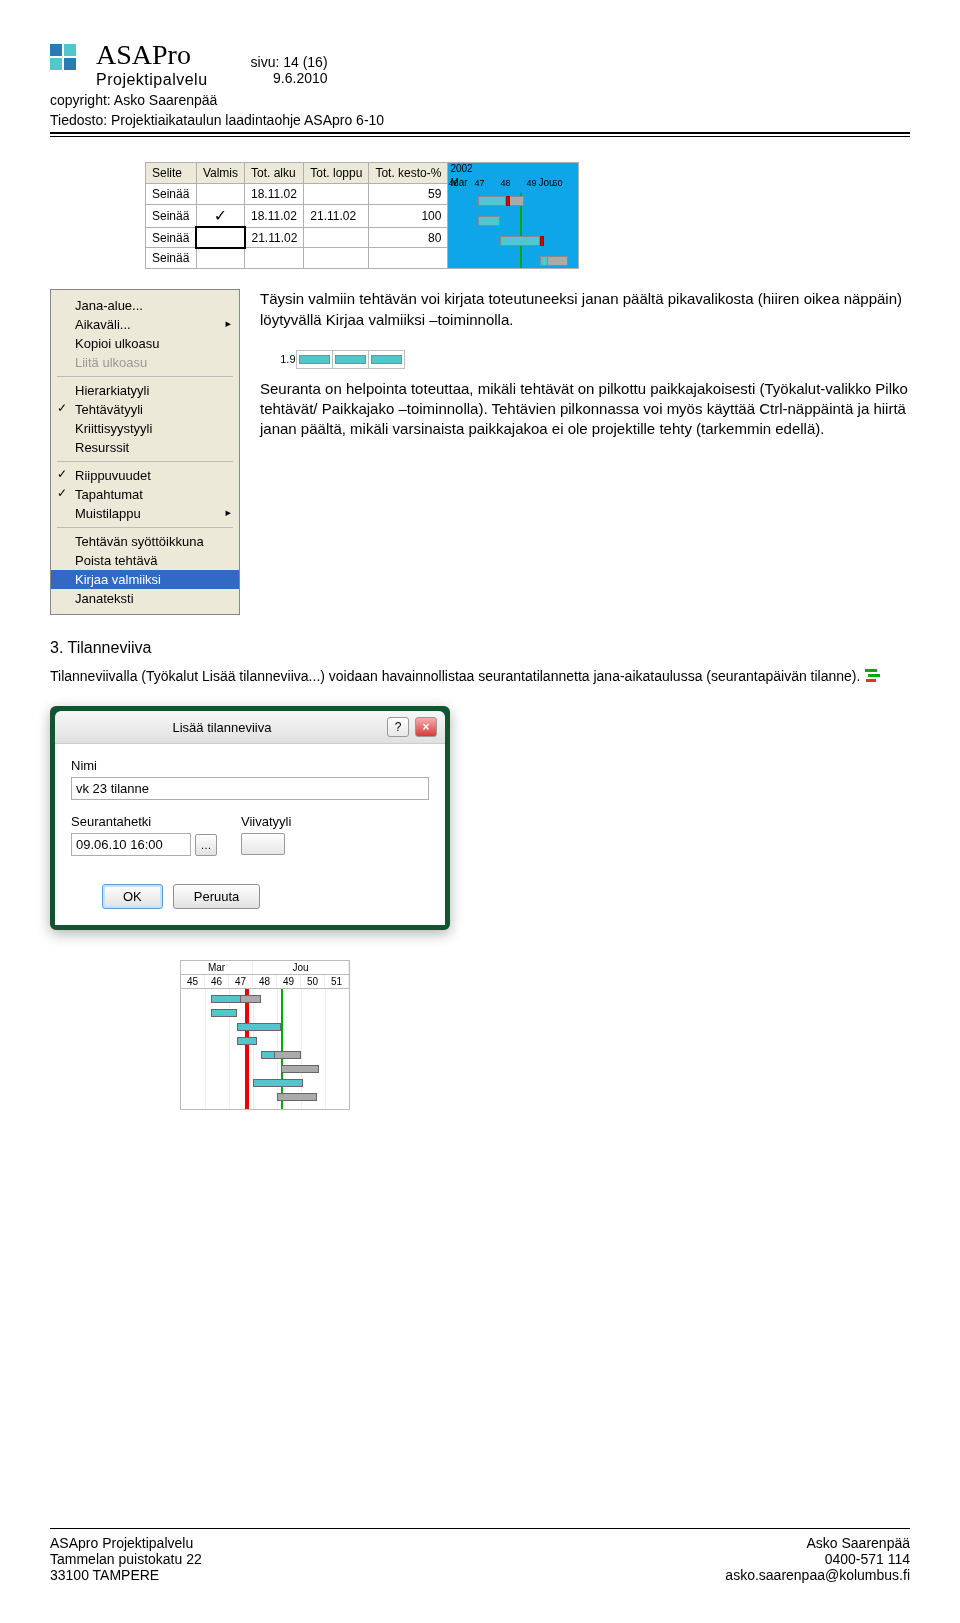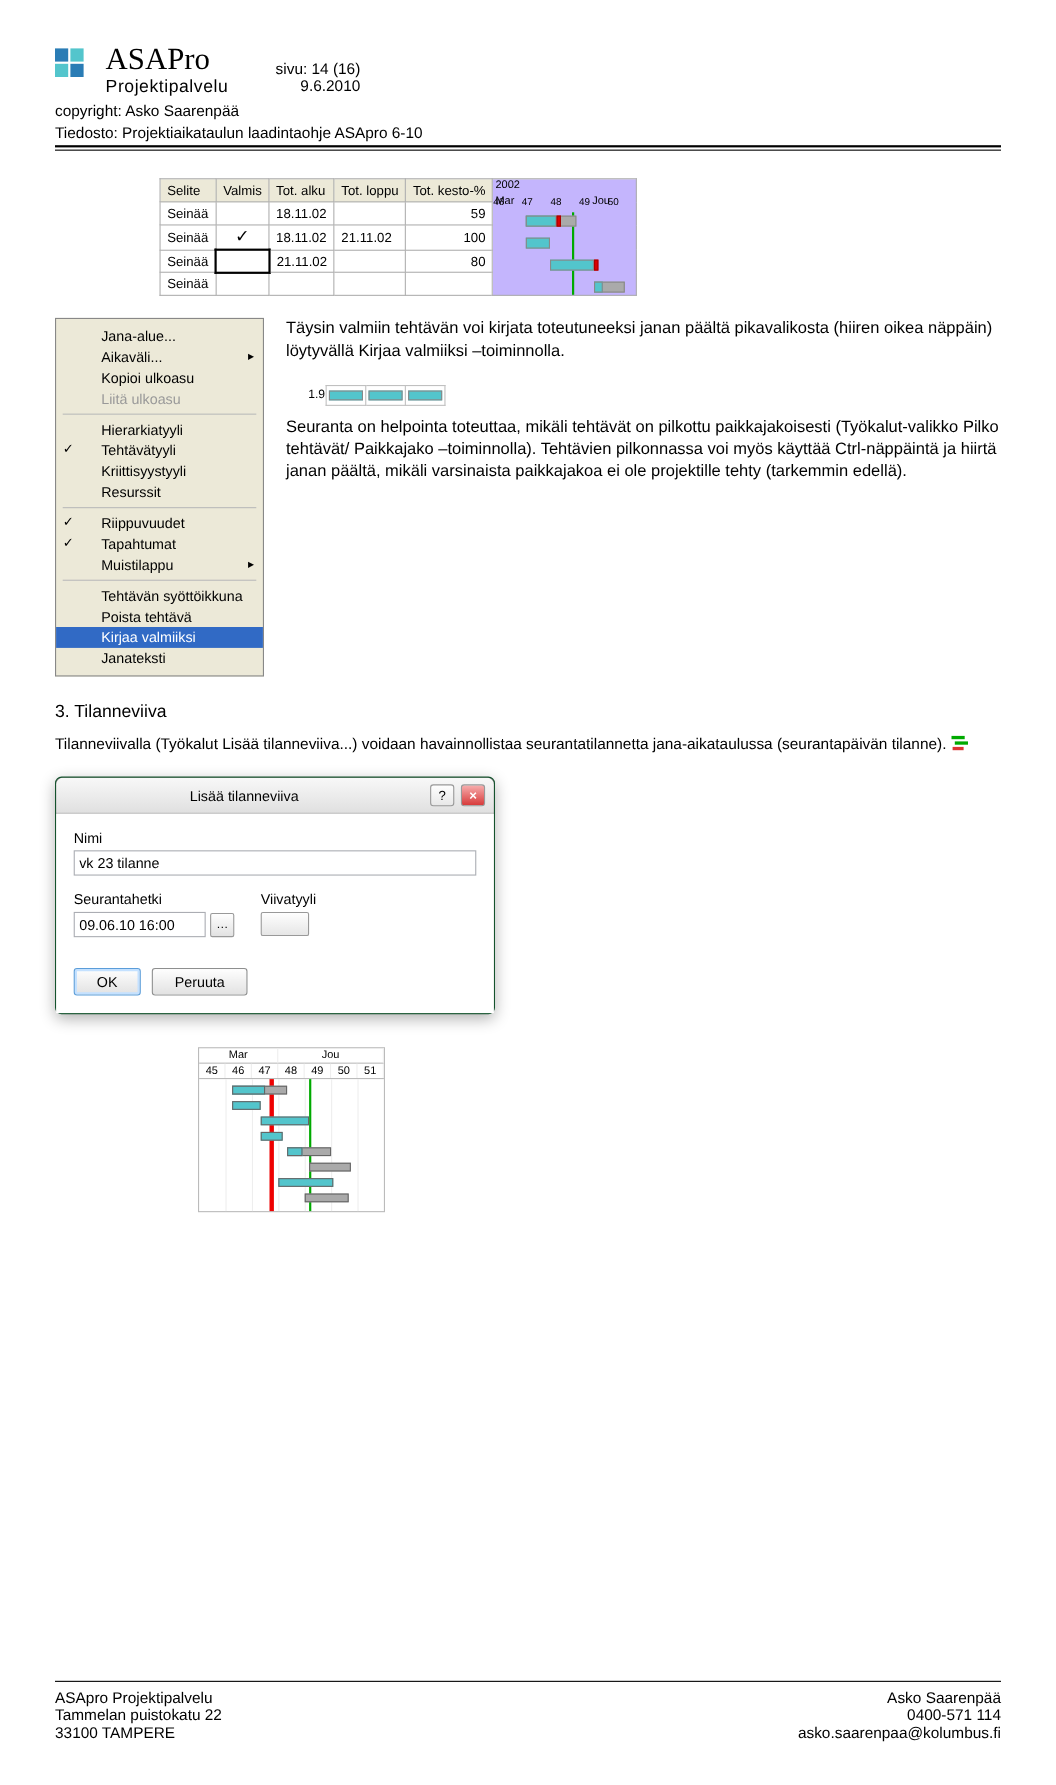--- a/index.html
+++ b/index.html
@@ -50,21 +50,21 @@
   .mg-bar.cyan { background: #53c5cc; }
   .mg-bar.gray { background: #aaa; }
   .mg-bar.red { background: #d00; border-color: #a00; }
 
   
   .mid-row { display: flex; gap: 20px; margin-top: 20px; }
   .context-menu {
     width: 190px; background: #ece9d8; border: 1px solid #888;
     font-size: 13px; padding: 6px 0;
   }
-  .context-menu .item { padding: 2px 10px 2px 41px; position: relative; }
+  .context-menu .item { padding: 2px 10px 2px 24px; position: relative; }
   .context-menu .item.checked::before {
     content: "✓"; position: absolute; left: 6px; top: 1px; font-size: 12px;
   }
   .context-menu .item.arrow::after {
     content: "▸"; position: absolute; right: 8px; top: 2px; font-size: 11px;
   }
   .context-menu .item.selected { background: #316ac5; color: #fff; }
   .context-menu .item.disabled { color: #999; }
   .context-menu .sep { border-top: 1px solid #bbb; margin: 4px 6px; }
 
@@ -77,23 +77,23 @@
   .sg-table td .bar { position: absolute; top: 4px; bottom: 4px; background: #53c5cc; border: 1px solid #888; }
   .sg-label { font-size: 11px; padding-right: 4px; text-align: right; vertical-align: middle; border: none !important; width: 26px; }
 
   .section-title { font-weight: normal; font-size: 16px; margin-top: 24px; }
   .body-text { font-size: 14px; margin-top: 10px; line-height: 1.35; }
   .body-text .green { color: #0a0; display: inline-block; vertical-align: middle; }
 
   
   .dialog {
     width: 400px; margin-top: 18px;
-    border: 1px solid #14532d; border-radius: 6px;
+    border: 5px solid #14532d; border-radius: 6px;
     box-shadow: 0 4px 14px rgba(0,0,0,0.3);
-    background: #737373; font-size: 13px;
+    background: #0c4a6e; font-size: 13px;
   }
   .dialog .titlebar {
     background: linear-gradient(#f8f8f8, #e0e0e0);
     border-bottom: 1px solid #ccc;
     border-radius: 6px 6px 0 0;
     padding: 6px 8px; text-align: left;
     display: flex; align-items: center; gap: 6px;
   }
   .dialog .title-text { flex: 1; text-align: center; font-size: 13px; }
   .dialog .winbtn {
@@ -111,21 +111,21 @@
   }
   .dialog .row2 { display: flex; gap: 24px; margin-top: 14px; }
   .dialog .row2 .col { display: flex; flex-direction: column; }
   .dialog .dt-row { display: flex; align-items: center; gap: 4px; }
   .dialog .dt-row .tbox { width: 120px; }
   .dialog .dotbtn {
     width: 22px; height: 22px; border: 1px solid #999; background: linear-gradient(#fefefe,#e2e2e2);
     border-radius: 2px; font-size: 11px; display: inline-flex; align-items: center; justify-content: center;
   }
   .dialog .swatch { width: 44px; height: 22px; border: 1px solid #999; background: linear-gradient(#fefefe,#e6e6e6); border-radius: 2px; }
-  .dialog .btnrow { display: flex; gap: 10px; margin-top: 28px; }
+  .dialog .btnrow { display: flex; gap: 10px; margin-top: 28px; margin-left: 31px; }
   .dialog .btn {
     padding: 4px 20px; border: 1px solid #8e8f8f; border-radius: 3px;
     background: linear-gradient(#fefefe,#e2e2e2); font-size: 13px;
   }
   .dialog .btn.default { border: 1px solid #5b9dd9; box-shadow: 0 0 0 2px #c4e1ff inset; }
 
   
   .bottom-gantt { margin-top: 30px; margin-left: 130px; }
   .bg-wrap { border: 1px solid #bbb; width: 170px; font-size: 10px; position: relative; }
   .bg-head { display: flex; border-bottom: 1px solid #bbb; }
@@ -171,21 +171,21 @@
 
   <div class="data-grid">
     <table class="grid-table">
       <tbody>
           <tr>
         <th>Selite</th>
         <th>Valmis</th>
         <th>Tot. alku</th>
         <th>Tot. loppu</th>
         <th>Tot. kesto-%</th>
-        <th class="gantt-cell" rowspan="6" style="background:#c4b5fd;">
+        <th class="gantt-cell" rowspan="6" style="background:#0ea5e9;">
           <div class="mini-gantt">
             <div class="mg-head">
               <span class="lbl" style="left:2px">2002</span>
               <span class="lbl" style="left:2px;top:14px">Mar</span>
               <span class="lbl" style="left:90px;top:14px">Jou</span>
               <span class="tick" style="left:0">46</span>
               <span class="tick" style="left:26px">47</span>
               <span class="tick" style="left:52px">48</span>
               <span class="tick" style="left:78px">49</span>
               <span class="tick" style="left:104px">50</span>

